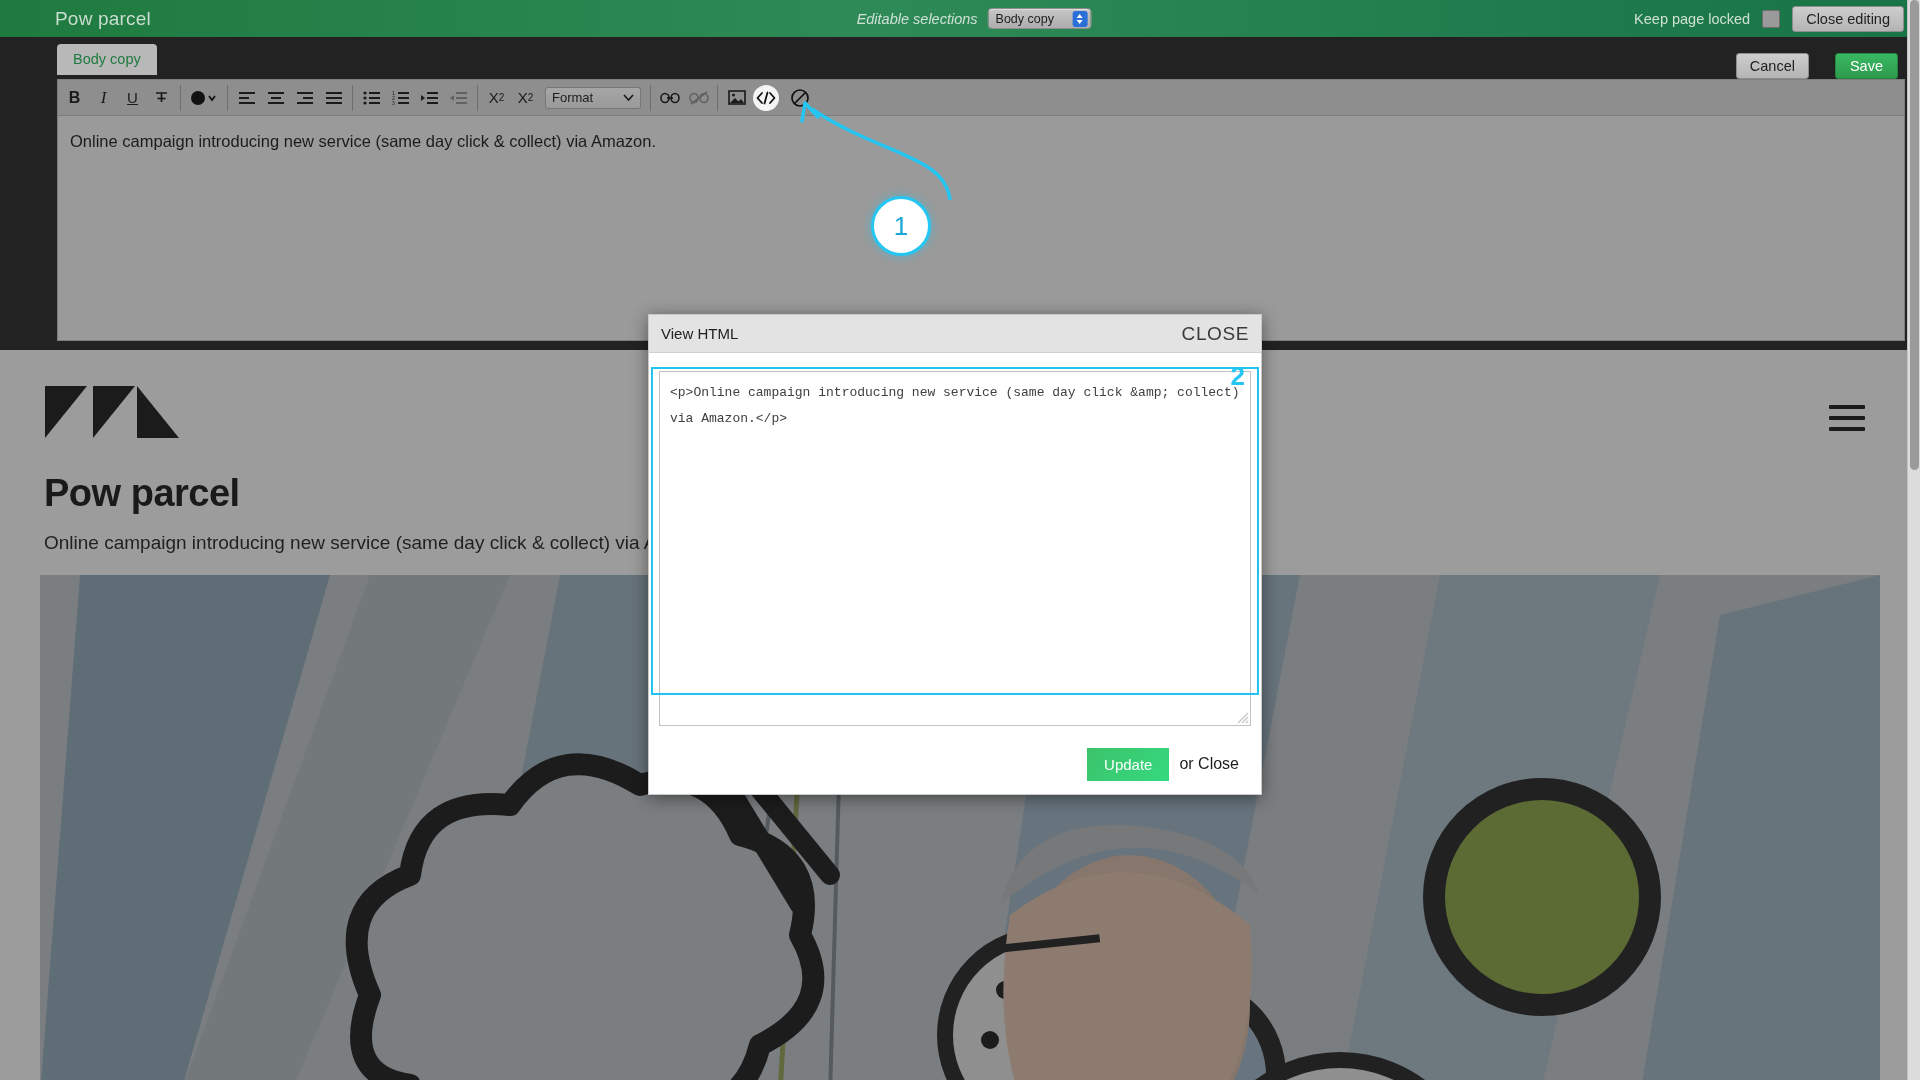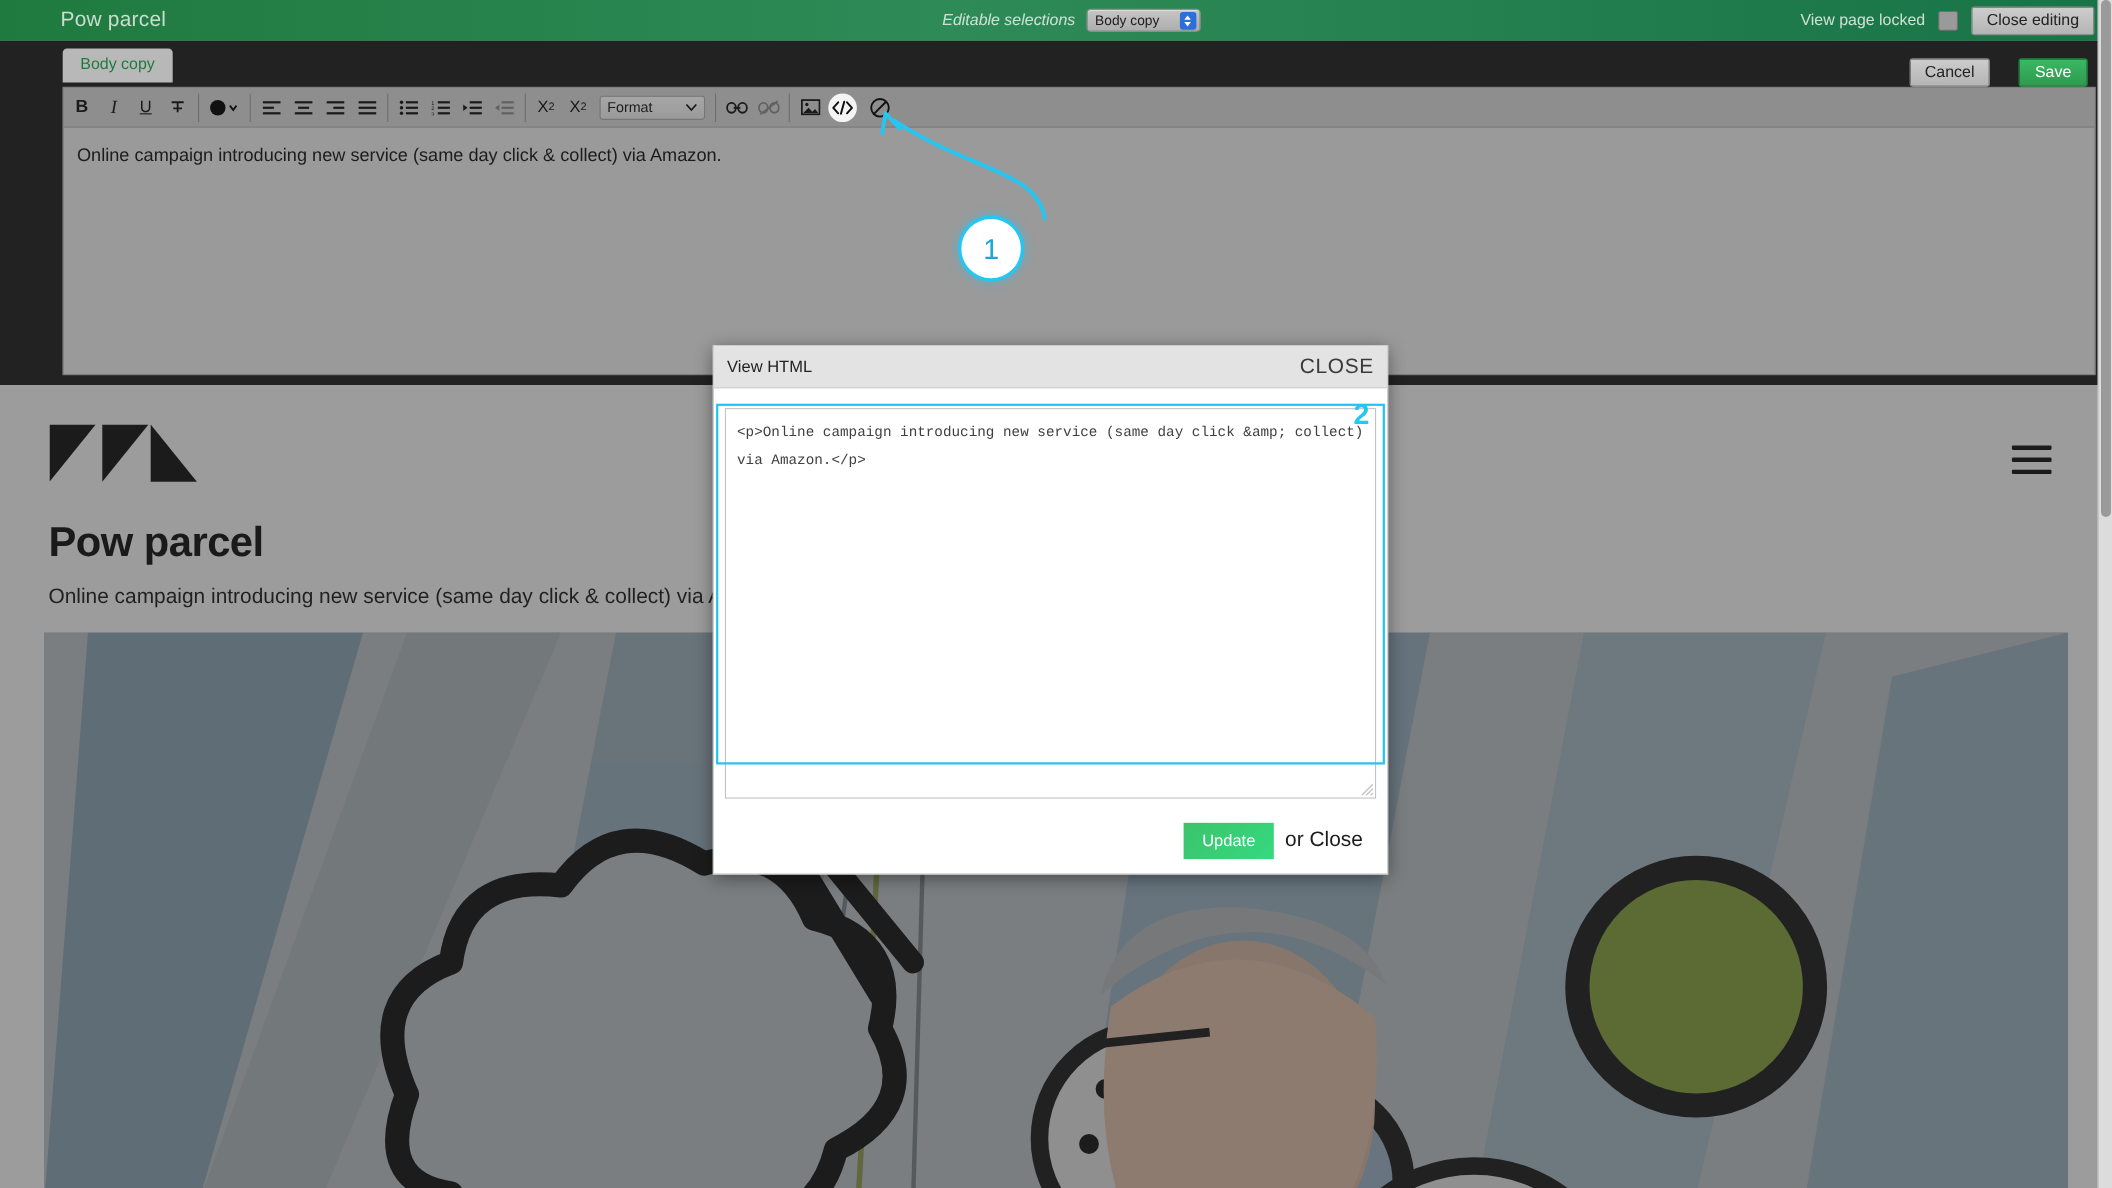--- a/index.html
+++ b/index.html
@@ -180,21 +180,21 @@
   .modal-foot {
     position: absolute; left: 0; right: 0; bottom: 0; height: 60px;
     display: flex; align-items: center; justify-content: flex-end;
     padding-right: 22px; gap: 10px;
   }
   .btn-update {
     background: linear-gradient(135deg,#3cc36b,#35d97f);
     color: #fff; font-size: 15px; padding: 8px 17px;
     border: none; border-radius: 0;
   }
-  .or-close { font-size: 19px; color: #1d1d1d; }
+  .or-close { font-size: 16px; color: #1d1d1d; }
   .modal-focus-ring {
     position: absolute; left: 2px; top: 14px; right: 2px; height: 328px;
     border: 2px solid #21c3f0; pointer-events: none;
   }
 
   
   .anno-badge {
     position: absolute; width: 60px; height: 60px; border-radius: 50%;
     background: #ffffff; border: 3px solid #25c6f2;
     display: flex; align-items: center; justify-content: center;
@@ -228,21 +228,21 @@
     <div class="select-box">
       <span>Body copy</span>
       <span class="select-stepper">
         <i class="up"></i>
           <i class="dn"></i>
       </span>
     </div>
   </div>
 
   <div class="topbar-right">
-    <span class="lock-label">View page locked</span>
+    <span class="lock-label">Keep page locked</span>
     <span class="lock-check"></span>
     <button class="btn-grey">Close editing</button>
   </div>
 </div>
 
 <div class="editor-shell">
 
   <div class="tab">Body copy</div>
 
   <div class="shell-buttons">

